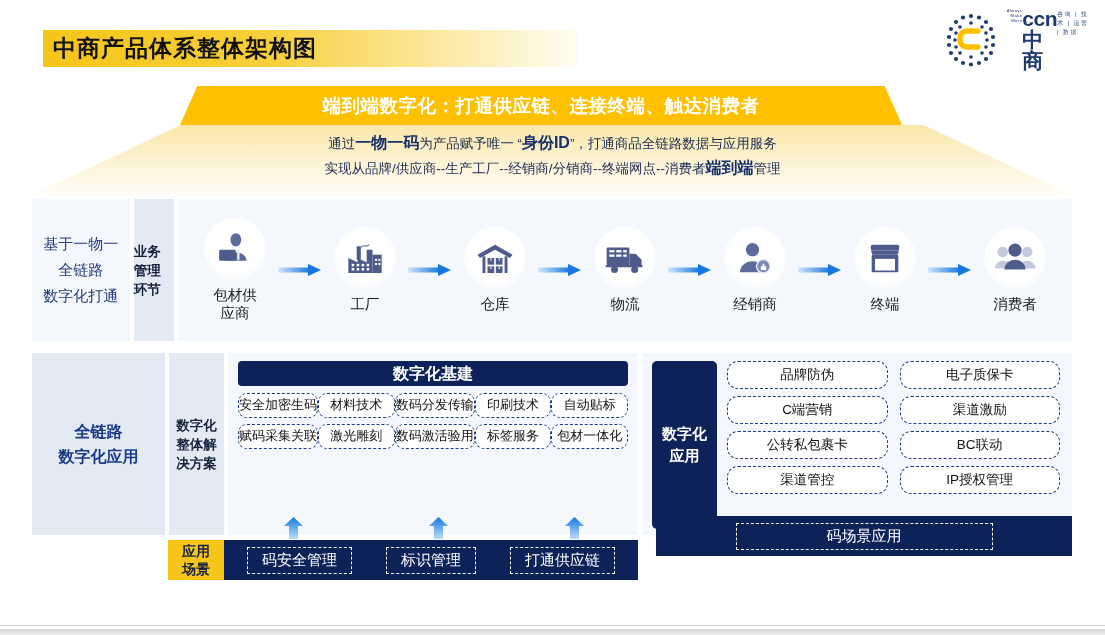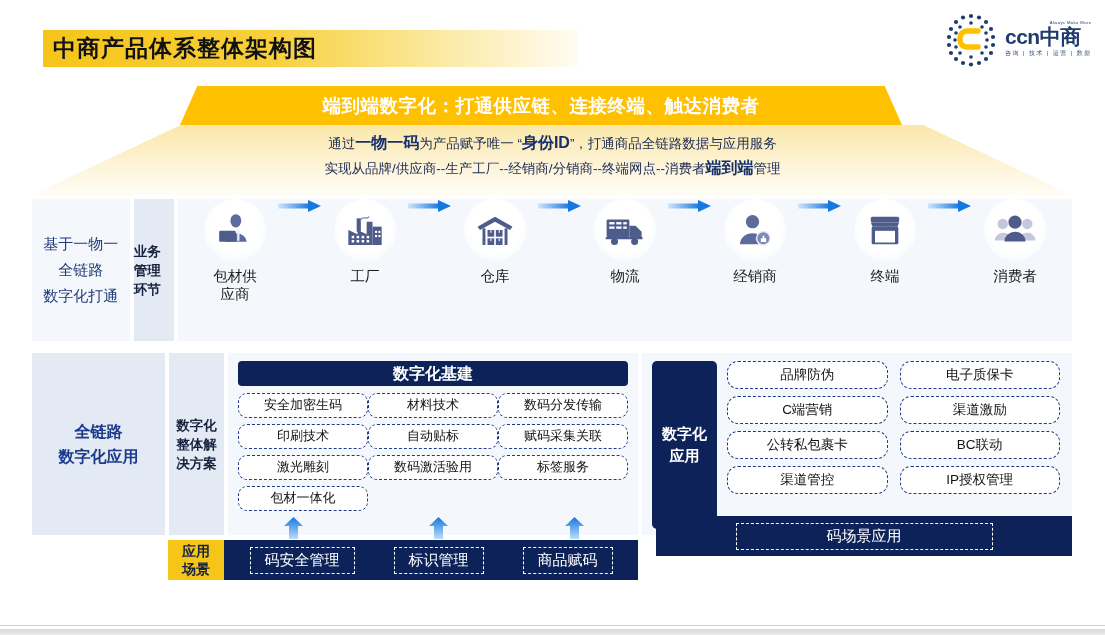--- a/index.html
+++ b/index.html
@@ -22,21 +22,21 @@
     font-size: 23px; font-weight: bold; color: #111; letter-spacing: 1px;
     padding-left: 10px; white-space: nowrap;
   }
 
   .logo-wrap {
     position: absolute; right: 12px; top: 10px;
     width: 150px; height: 58px;
     display: flex; align-items: center; gap: 6px;
   }
   .logo-mark { width: 56px; height: 56px; flex: 0 0 56px; }
-  .logo-text-block { display:flex; flex-direction:column; justify-content:center; }
+  .logo-text-block { display:flex; flex-direction:row; justify-content:center; }
   .logo-tag { font-size: 4.2px; color: #1F3A6E; letter-spacing:.4px; text-align:right; line-height:1.2; }
   .logo-main { font-size: 21px; font-weight: bold; color: #1F3A6E; line-height: 1; letter-spacing:-0.5px; }
   .logo-sub { font-size: 6px; color: #2F4F86; letter-spacing: 1.4px; margin-top: 2px; }
 
   
   .banner {
     position: absolute; left: 180px; top: 86px;
     width: 722px; height: 39px;
     background: #FFC000;
     clip-path: polygon(2.4% 0, 97.6% 0, 100% 100%, 0 100%);
@@ -68,21 +68,21 @@
     display: flex; align-items: center; justify-content: center; text-align: center;
   }
   .col-label-a .t { font-size: 15px; color: #1F3A78; line-height: 26px; }
   .col-label-b {
     width: 55px; background: #E4EAF3;
     display: flex; align-items: center; justify-content: flex-start; text-align: center;
   }
   .col-label-b .t { font-size: 13.5px; font-weight: bold; color: #16233F; line-height: 19px; }
   .chain {
     flex: 1; background: #F4F7FB;
-    display: flex; align-items: flex-start; justify-content: space-between;
+    display: flex; align-items: center; justify-content: space-between;
     padding: 0 14px;
   }
   .node { width: 86px; display: flex; flex-direction: column; align-items: center; }
   .node-circle {
     width: 62px; height: 62px; border-radius: 50%;
     background: radial-gradient(circle at 50% 45%, #ffffff 55%, #F2F6FC 100%);
     display: flex; align-items: center; justify-content: center;
   }
   .node-label { margin-top: 6px; font-size: 14.5px; color: #1A1A1A; text-align: center; line-height: 18px; }
   .arrow { width: 44px; height: 14px; flex: 0 0 44px; }
@@ -99,21 +99,21 @@
     display: flex; align-items: center; justify-content: center; text-align: center;
   }
   .col-label-d .t { font-size: 13.5px; font-weight: bold; color: #16233F; line-height: 19px; }
 
   .panel-left { width: 410px; background: #F4F7FB; padding: 8px 10px 6px 10px; }
   .panel-head {
     background: #0D2259; color: #fff; text-align: center;
     font-size: 16px; font-weight: bold; border-radius: 4px;
     height: 25px; line-height: 25px; margin-bottom: 7px;
   }
-  .grid3 { display: grid; grid-template-columns: repeat(3, 1fr); gap: 6px 0; }
+  .grid3 { display: grid; grid-template-columns: repeat(5, 1fr); gap: 6px 0; }
   .chip {
     border: 1.4px dashed #1B3A8A; border-radius: 9px;
     background: #fff; height: 25px; line-height: 22px;
     text-align: center; font-size: 13px; color: #111; white-space: nowrap;
   }
 
   .panel-right { flex: 1; background: #F4F7FB; padding: 8px 12px 6px 10px; display: flex; gap: 10px; }
   .vert-badge {
     width: 65px; background: #0D2259; color: #fff; border-radius: 5px;
     display: flex; align-items: center; justify-content: center; text-align: center;
@@ -499,21 +499,21 @@
   <div class="bottom-label">
     <div class="t">
       <div>应用</div>
       <div>场景</div>
     </div>
   </div>
 
   <div class="bottom-bar-left">
     <div class="scene">码安全管理</div>
     <div class="scene">标识管理</div>
-    <div class="scene">商品赋码</div>
+    <div class="scene">打通供应链</div>
   </div>
 
   <div class="bottom-bar-right">
     <div class="scene wide">码场景应用</div>
   </div>
 
   <div class="footer-rule"></div>
 
 </div>
 

